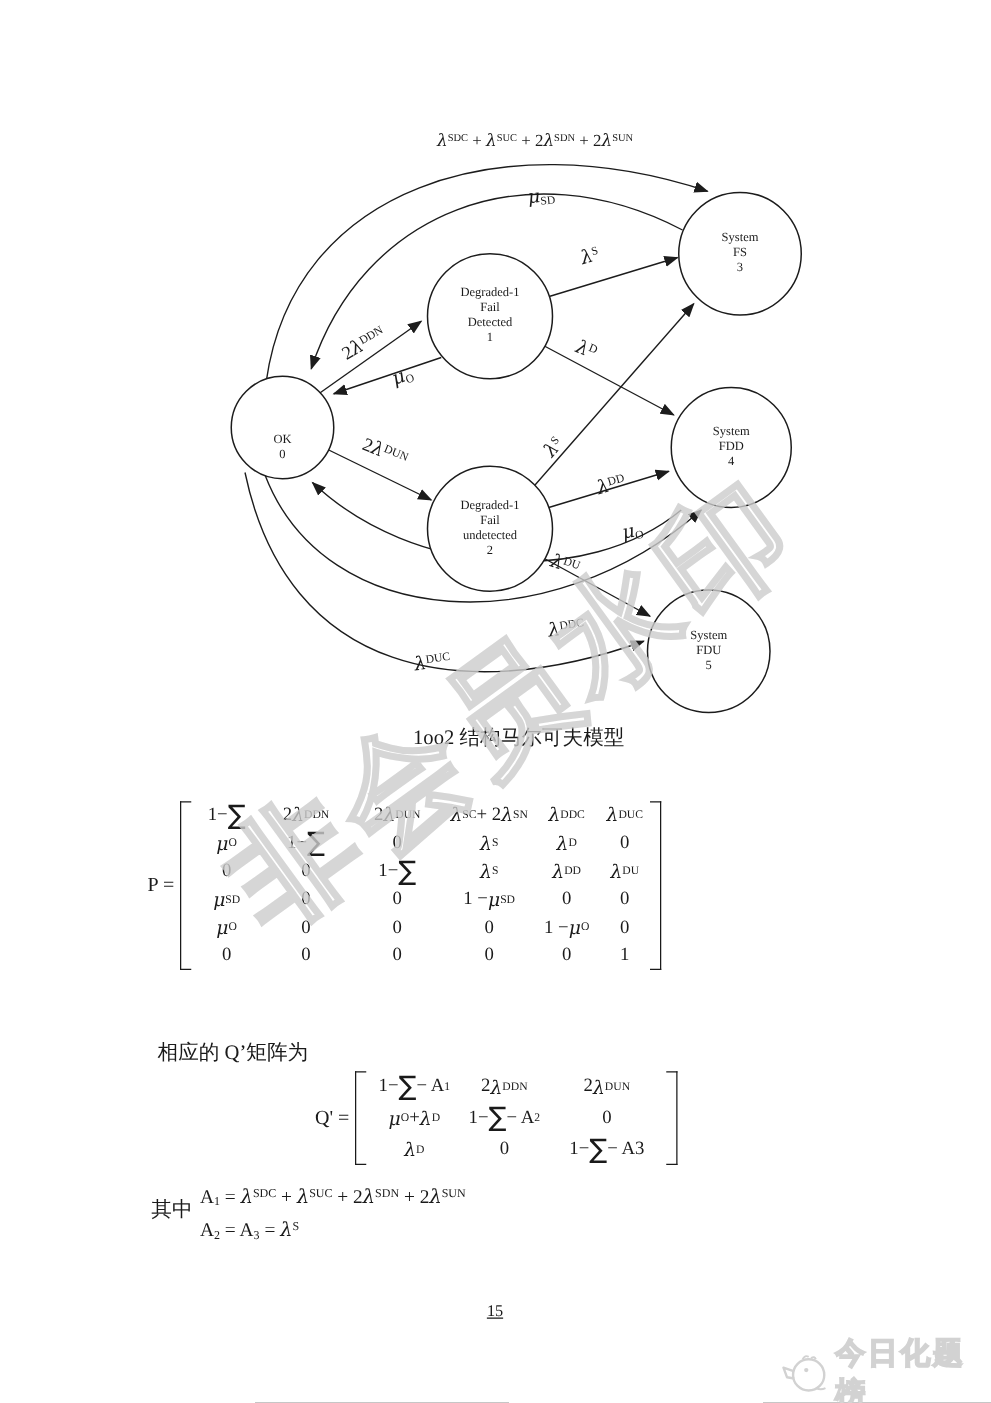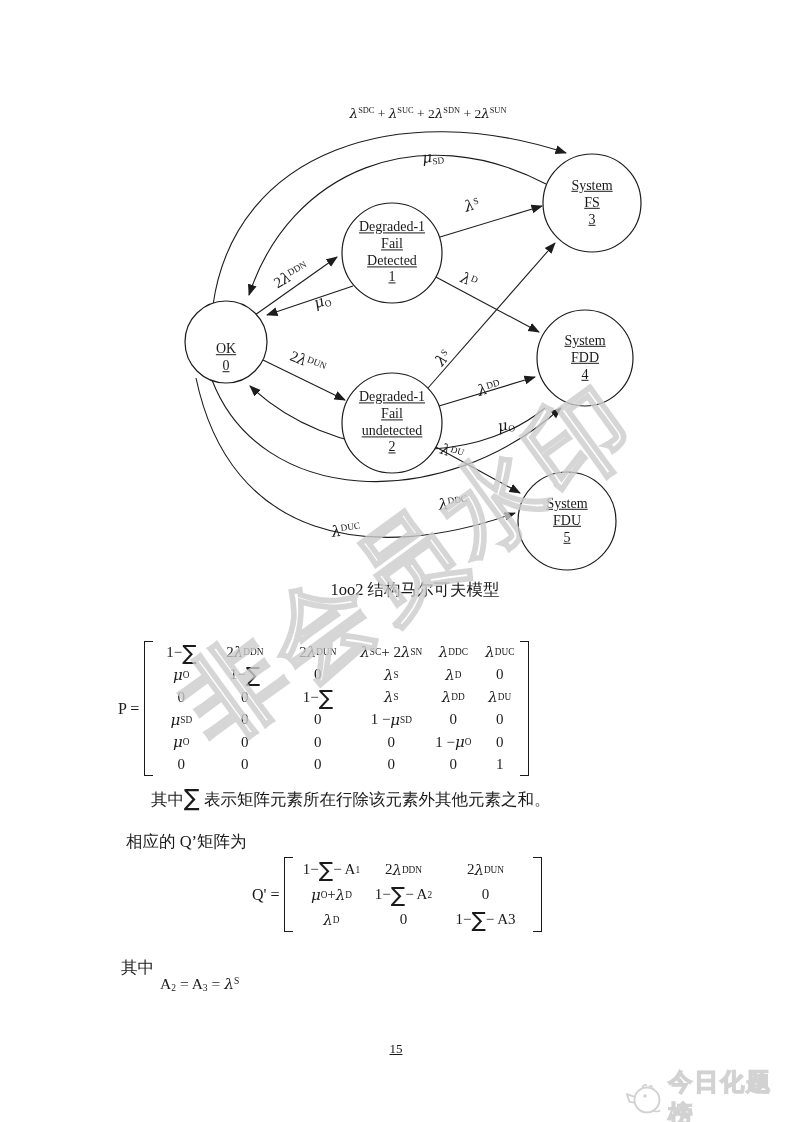--- a/index.html
+++ b/index.html
@@ -1,22 +1,22 @@
 <!DOCTYPE html>
 <html><head>
 <meta charset="utf-8">
 <style>
   html,body{margin:0;padding:0;background:#9a9a9a;}
   .page{position:relative;width:793px;height:1122px;background:#ffffff;overflow:hidden;
         font-family:"Liberation Serif","DejaVu Serif",serif;color:#1a1a1a;margin:0 auto;}
   .diagram-svg{position:absolute;left:0;top:0;z-index:5;}
   .diagram-svg path.edge{fill:none;stroke:#1c1c1c;stroke-width:1.1;}
   .diagram-svg circle.node{fill:#ffffff;stroke:#1c1c1c;stroke-width:1.2;}
-  .nlabel{position:absolute;z-index:12;text-align:center;font-size:14px;line-height:1.2;
-          transform:translate(-50%,-50%);white-space:nowrap;text-decoration:underline;}
+  .nlabel{position:absolute;z-index:12;text-align:center;font-size:10px;line-height:1.2;
+          transform:translate(-50%,-50%);white-space:nowrap;}
   .elabel{position:absolute;z-index:12;font-size:15px;white-space:nowrap;}
   .elabel.big{font-size:13.5px;text-align:center;}
   sup{font-size:0.62em;line-height:0;vertical-align:0.5em;letter-spacing:0;}
   sub{font-size:0.62em;line-height:0;vertical-align:-0.25em;}
   .gk{font-style:italic;font-family:"DejaVu Serif","Liberation Serif",serif;}
   .sum{font-size:1.42em;line-height:0.7;font-family:"DejaVu Sans",sans-serif;position:relative;top:1px;}
   .tline{position:absolute;z-index:12;font-size:16.5px;white-space:nowrap;}
   .caption{transform:translateX(-50%);}
   .matrix{position:absolute;z-index:12;display:flex;align-items:stretch;}
   .mlhs{align-self:center;font-size:16px;margin-right:5px;white-space:nowrap;}
@@ -188,21 +188,20 @@
         <div class="mcell">0</div>
         <div class="mcell">0</div>
         <div class="mcell">0</div>
         <div class="mcell">0</div>
         <div class="mcell">0</div>
         <div class="mcell">1</div>
       </div>
     <div class="br br-r"></div>
   </div>
 
-  <div class="tline" style="left:151px;top:789px;">其中<span class="sum">∑</span> 表示矩阵元素所在行除该元素外其他元素之和。</div>
 
   <div class="tline" style="left:126px;top:831px;">相应的 Q’矩阵为</div>
 
   <div class="matrix" style="left:252px;top:857px;">
     <div class="mlhs">Q' =</div>
     <div class="br br-l"></div>
     <div class="mgrid mgrid-q">
         <div class="mcell">1−<span class="sum">∑</span>− A<sub>1</sub></div>
         <div class="mcell">2<span class="gk">λ</span><sup>DDN</sup></div>
         <div class="mcell">2<span class="gk">λ</span><sup>DUN</sup></div>
@@ -213,20 +212,21 @@
           <span class="gk">λ</span>
           <sup>D</sup>
         </div>
         <div class="mcell">0</div>
         <div class="mcell">1−<span class="sum">∑</span>− A3</div>
       </div>
     <div class="br br-r"></div>
   </div>
 
   <div class="tline" style="left:121px;top:957px;">其中</div>
+  <div class="eq" style="left:160px;top:948px;">A<sub>1</sub> = <span class="gk">λ</span><sup>SDC</sup> + <span class="gk">λ</span><sup>SUC</sup> + 2<span class="gk">λ</span><sup>SDN</sup> + 2<span class="gk">λ</span><sup>SUN</sup></div>
   <div class="eq" style="left:160px;top:975px;">A<sub>2</sub> = A<sub>3</sub> = <span class="gk">λ</span><sup>S</sup></div>
 
   <div class="pageno" style="left:396px;top:1041px;">15</div>
 
   <div class="watermark" style="left:410px;top:565px;">非会员水印</div>
 
   <div class="logo" style="left:621px;top:1066px;">
     <svg width="46" height="40" viewBox="0 0 46 40">
       <circle cx="27" cy="22" r="13" fill="none" stroke="#d2d2d2" stroke-width="2"></circle>
       <path d="M15,19 L6,16 L9,24 L15,25" fill="none" stroke="#d2d2d2" stroke-width="2" stroke-linejoin="round"></path>

